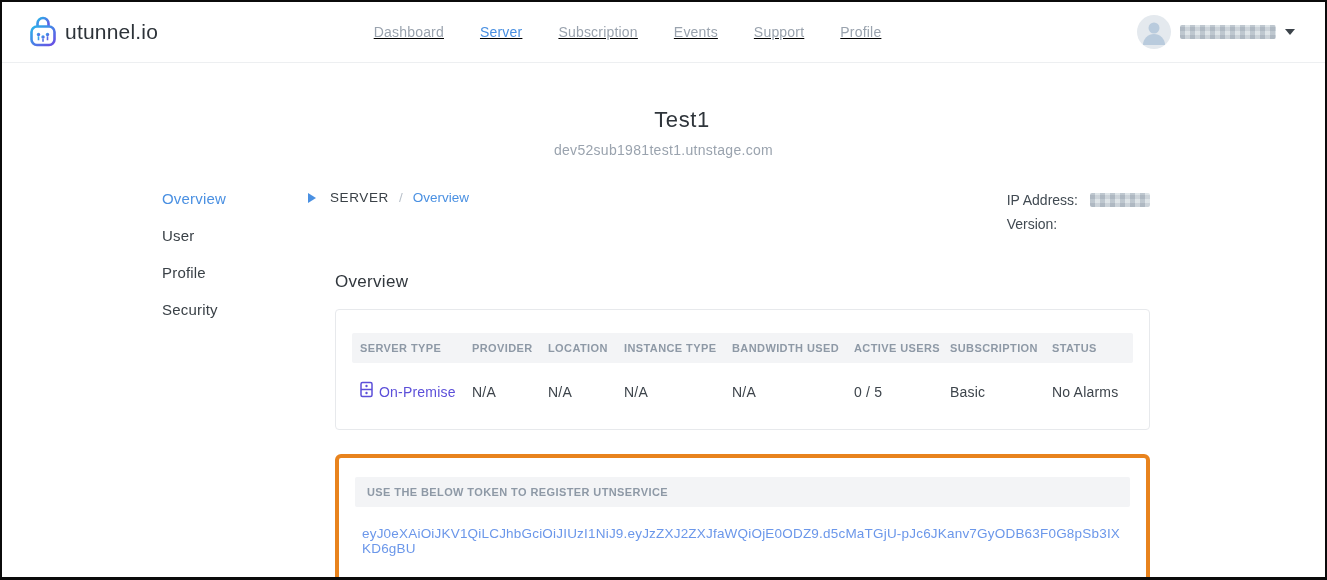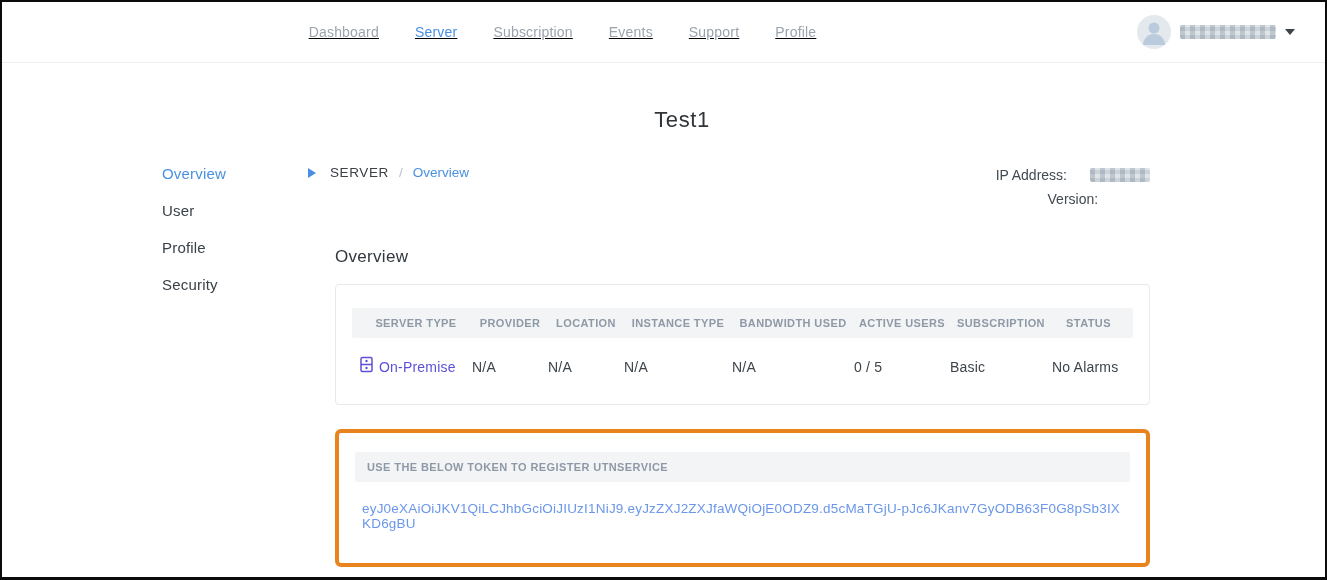--- a/index.html
+++ b/index.html
@@ -48,34 +48,34 @@
 
   .main-col { flex: 1; min-width: 0; }
   .main-top { display: flex; justify-content: space-between; align-items: flex-start; }
   .breadcrumb { display: flex; align-items: center; gap: 10px; font-size: 13.5px; padding-top: 2px; }
   .bc-arrow { width: 0; height: 0; border-top: 5px solid transparent; border-bottom: 5px solid transparent; border-left: 8px solid #4a90e2; margin-right: 4px; }
   .bc-section { color: #3a4147; letter-spacing: .6px; }
   .bc-sep { color: #b9c1ca; }
   .bc-current { color: #4a90e2; text-decoration: none; cursor: pointer; }
 
   .server-meta { text-align: right; font-size: 14px; color: #414a52; }
-  .meta-row { display: flex; justify-content: center; align-items: center; gap: 23px; line-height: 24px; margin-left: 6px; }
+  .meta-row { display: flex; justify-content: space-between; align-items: center; gap: 12px; line-height: 24px; margin-left: 6px; }
 
   .inner { margin-left: 27px; }
   .section-heading { font-size: 17px; font-weight: 400; color: #31373d; margin: 36px 0 17px; letter-spacing: .3px; }
 
   
   .card { border: 1px solid #e7e9ec; border-radius: 4px; padding: 23px 16px 27px; background: #fff; }
   .grid {
     display: grid;
     grid-template-columns: 112px 76px 76px 108px 122px 96px 102px 1fr;
     align-items: center;
   }
   .thead { background: #f3f4f6; border-radius: 2px; padding: 9px 8px; }
-  .th { font-size: 11px; font-weight: bold; color: #8e99a6; letter-spacing: .4px; text-align: center; }
+  .th { font-size: 11px; font-weight: bold; color: #8e99a6; letter-spacing: .4px; }
   .trow { padding: 18px 8px 0; }
   .td { font-size: 14px; color: #3d444b; letter-spacing: .2px; }
   .server-type-cell { display: flex; align-items: center; gap: 6px; color: #5c4fd9; cursor: pointer; }
   .server-type-cell .td-link { color: #5c4fd9; text-align: right; }
 
   
   .token-card {
     border: 4px solid #e8831d; border-radius: 6px;
     margin-top: 24px; padding: 19px 16px 32px; background: #fff;
   }
@@ -88,20 +88,39 @@
     font-size: 13.5px; color: #6b97ea; letter-spacing: .2px;
     word-break: break-all; cursor: text;
   }
 </style>
 </head>
 <body>
 
 <div class="frame">
 
   <header class="navbar">
+    <div class="brand">
+      <span>
+        <svg width="30" height="33" viewBox="0 0 30 33">
+          <defs>
+            <linearGradient id="lg" x1="0" y1="0" x2="1" y2="1">
+              <stop offset="0" stop-color="#2ab4e9"></stop>
+                <stop offset="1" stop-color="#6a4be4"></stop>
+            </linearGradient>
+          </defs>
+          <path d="M9.5 13 V9.5 a5.5 5.5 0 0 1 11 0 V13" fill="none" stroke="url(#lg)" stroke-width="2.6"></path>
+          <rect x="3.5" y="12.5" width="23" height="18.5" rx="5.5" fill="none" stroke="url(#lg)" stroke-width="2.6"></rect>
+          <circle cx="10.5" cy="20.5" r="1.7" fill="url(#lg)"></circle>
+          <circle cx="15" cy="23" r="1.7" fill="url(#lg)"></circle>
+          <circle cx="19.5" cy="20.5" r="1.7" fill="url(#lg)"></circle>
+          <path d="M10.5 22.2 v4 M15 24.7 v3 M19.5 22.2 v4" stroke="url(#lg)" stroke-width="1.6"></path>
+        </svg>
+      </span>
+      <span class="brand-name">utunnel.io</span>
+    </div>
 
     <nav class="nav-links">
       <a class="nav-link">Dashboard</a>
       <a class="nav-link active">Server</a>
       <a class="nav-link">Subscription</a>
       <a class="nav-link">Events</a>
       <a class="nav-link">Support</a>
       <a class="nav-link">Profile</a>
     </nav>
 
@@ -112,20 +131,21 @@
           <path d="M6 30 a11 11 0 0 1 22 0 Z" fill="#b9cbdd"></path>
         </svg>
       </span>
       <span class="redacted name"></span>
       <span class="caret-down"></span>
     </div>
   </header>
 
   <div class="page-head">
     <div class="page-title">Test1</div>
+    <div class="page-subtitle">dev52sub1981test1.utnstage.com</div>
   </div>
 
   <div class="content">
 
     <aside class="sidebar">
       <a class="sidebar-link active">Overview</a>
       <a class="sidebar-link">User</a>
       <a class="sidebar-link">Profile</a>
       <a class="sidebar-link">Security</a>
     </aside>

